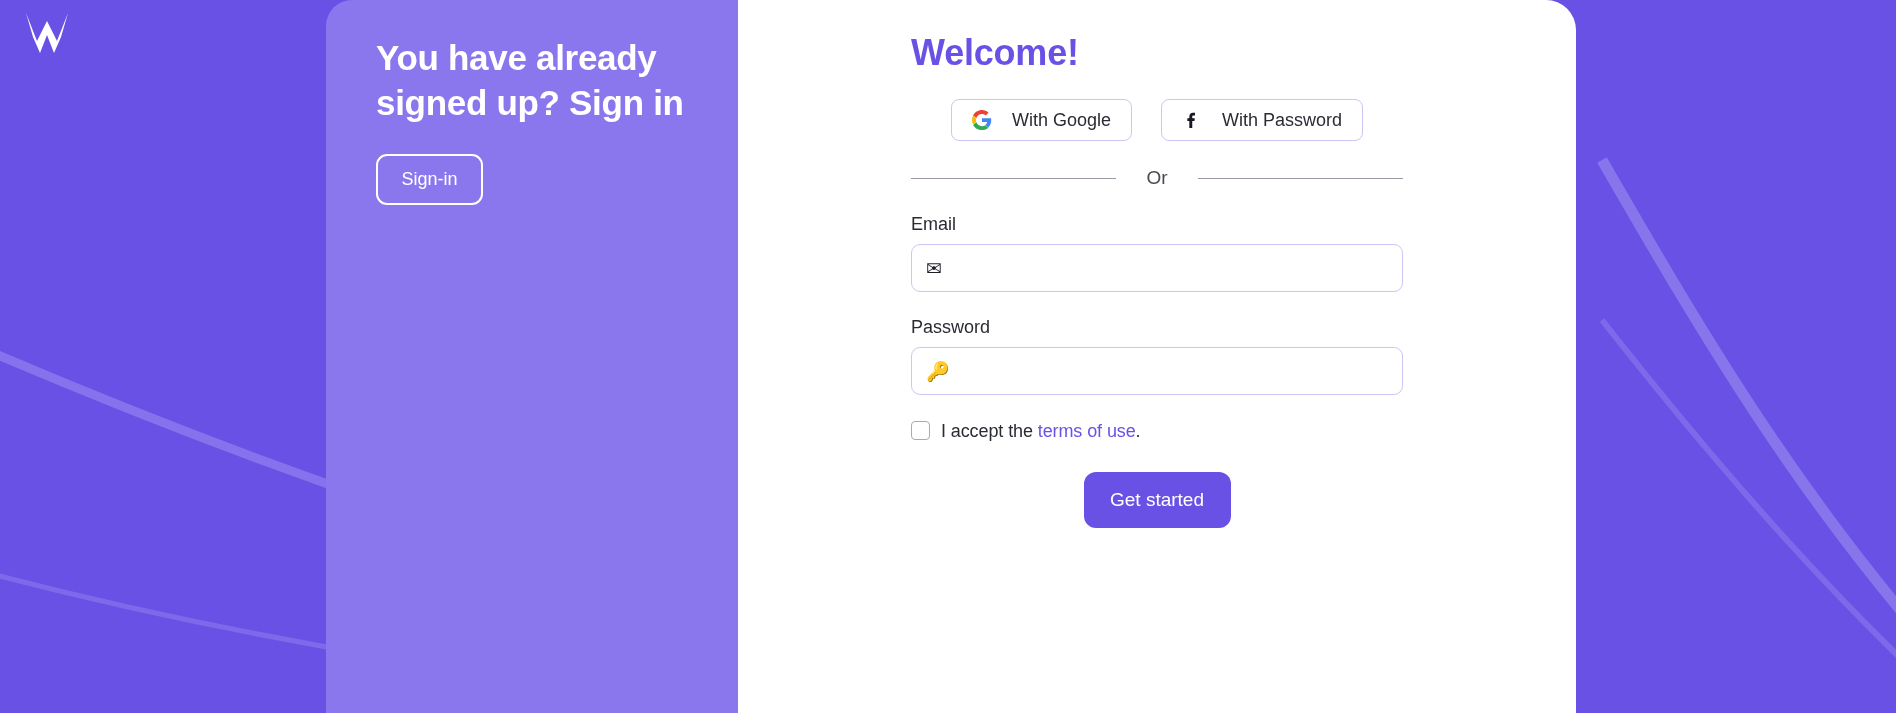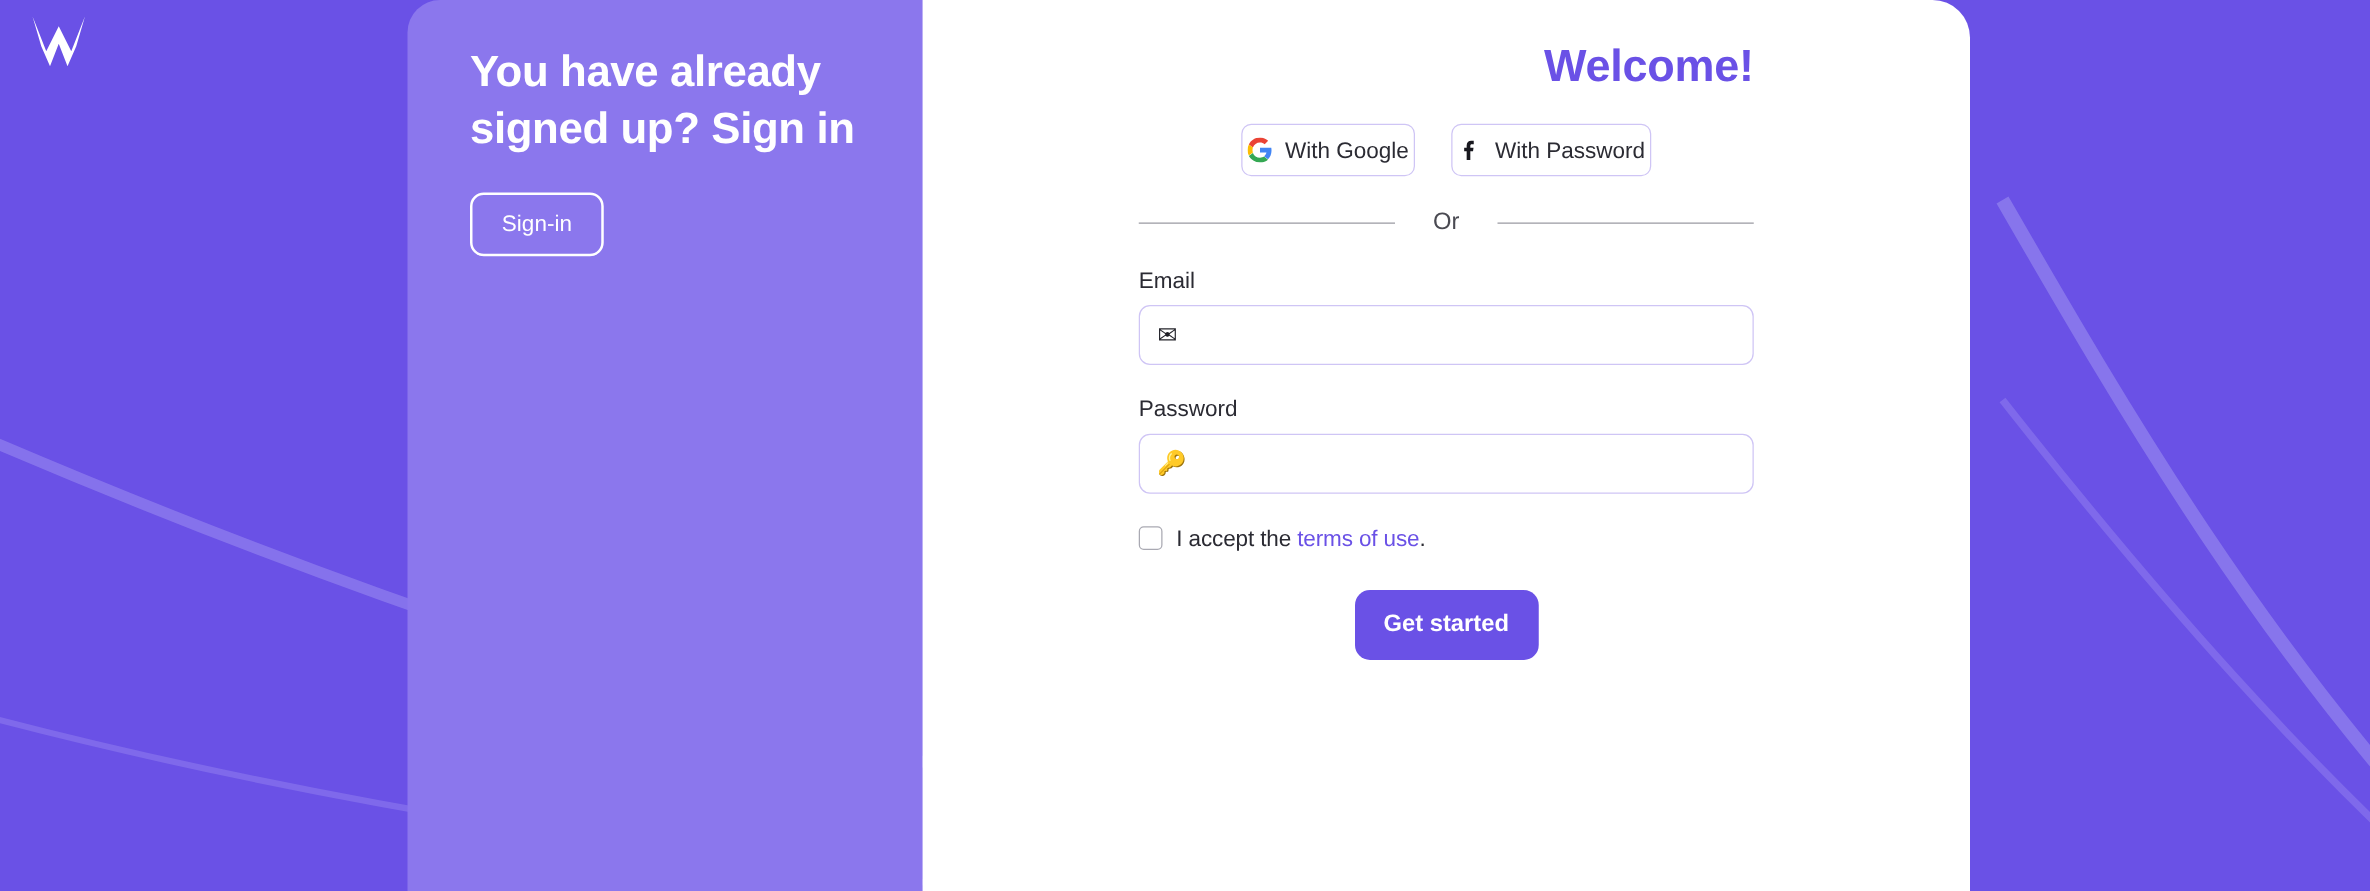--- a/index.html
+++ b/index.html
@@ -81,21 +81,21 @@
     overflow: hidden;
   }
 
   .form-wrap {
     width: 492px;
     margin: 0 auto;
     padding-top: 32px;
   }
 
   .welcome-title {
-    text-align: right;
+    text-align: left;
     color: #6a51e6;
     font-size: 36px;
     font-weight: bold;
     letter-spacing: -0.2px;
   }
 
   .welcome-sub {
     text-align: center;
     color: #2b2b33;
     font-size: 27px;
@@ -107,23 +107,23 @@
   .social-row {
     display: flex;
     justify-content: center;
     gap: 29px;
     margin-top: 25px;
   }
 
   .social-btn {
     display: inline-flex;
     align-items: center;
-    gap: 10px;
+    gap: 20px;
     height: 42px;
-    padding: 0 4px;
+    padding: 0 20px;
     background: #ffffff;
     border: 1px solid #cfc5f5;
     border-radius: 8px;
     font-size: 18px;
     color: #2b2b33;
     cursor: pointer;
     font-family: "Liberation Sans", sans-serif;
     white-space: nowrap;
   }
 
@@ -232,21 +232,20 @@
   .get-started-btn {
     background: #6a51e6;
     color: #ffffff;
     border: none;
     border-radius: 12px;
     width: 147px;
     height: 56px;
     font-size: 19px;
     cursor: pointer;
     font-family: "Liberation Sans", sans-serif;
-    font-weight: bold;
   }
 
   
   .logo {
     position: absolute;
     left: 24px;
     top: 11px;
     width: 46px;
     height: 42px;
   }

